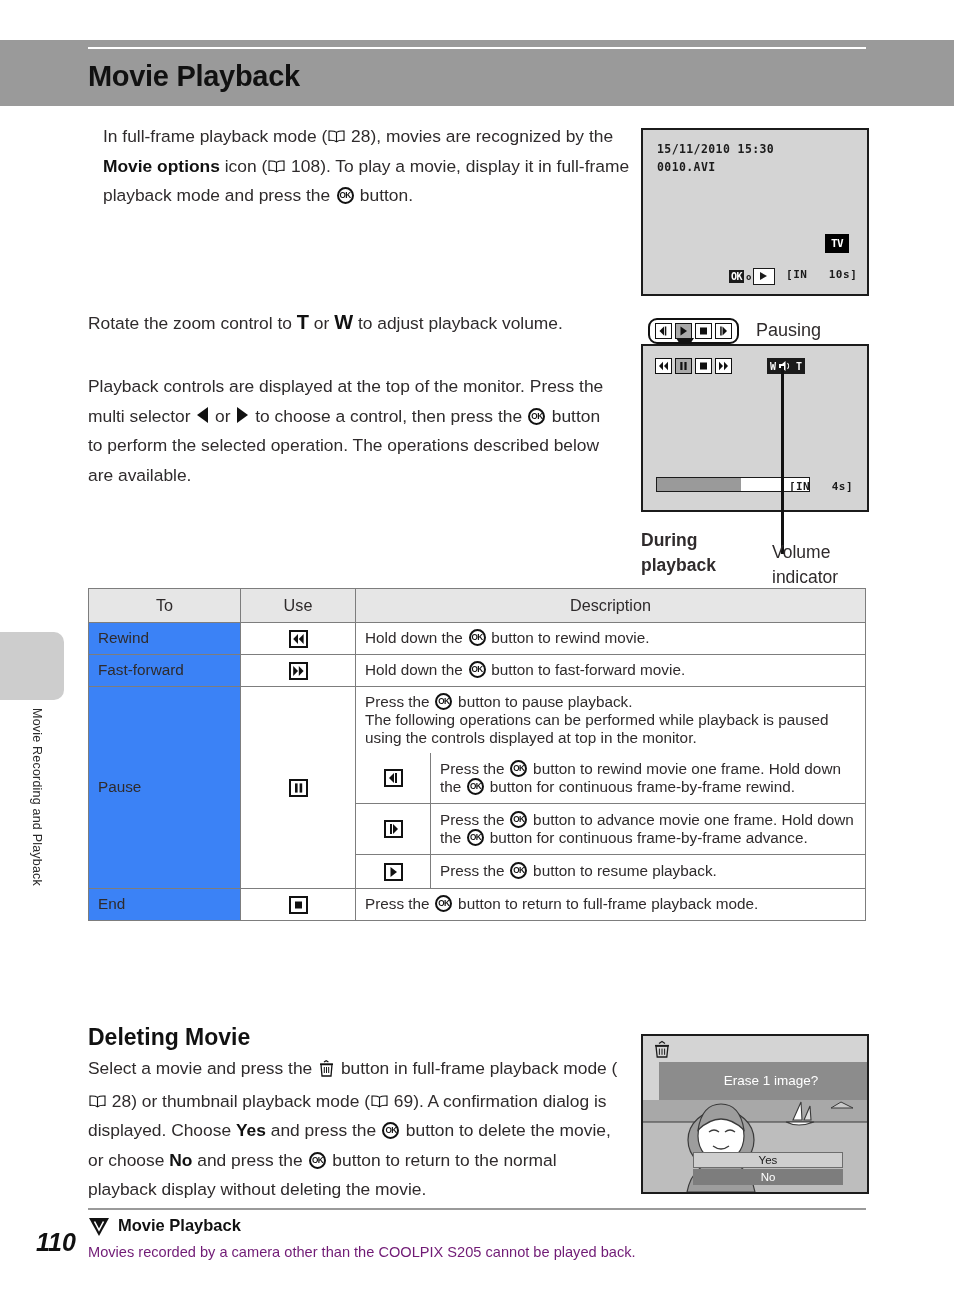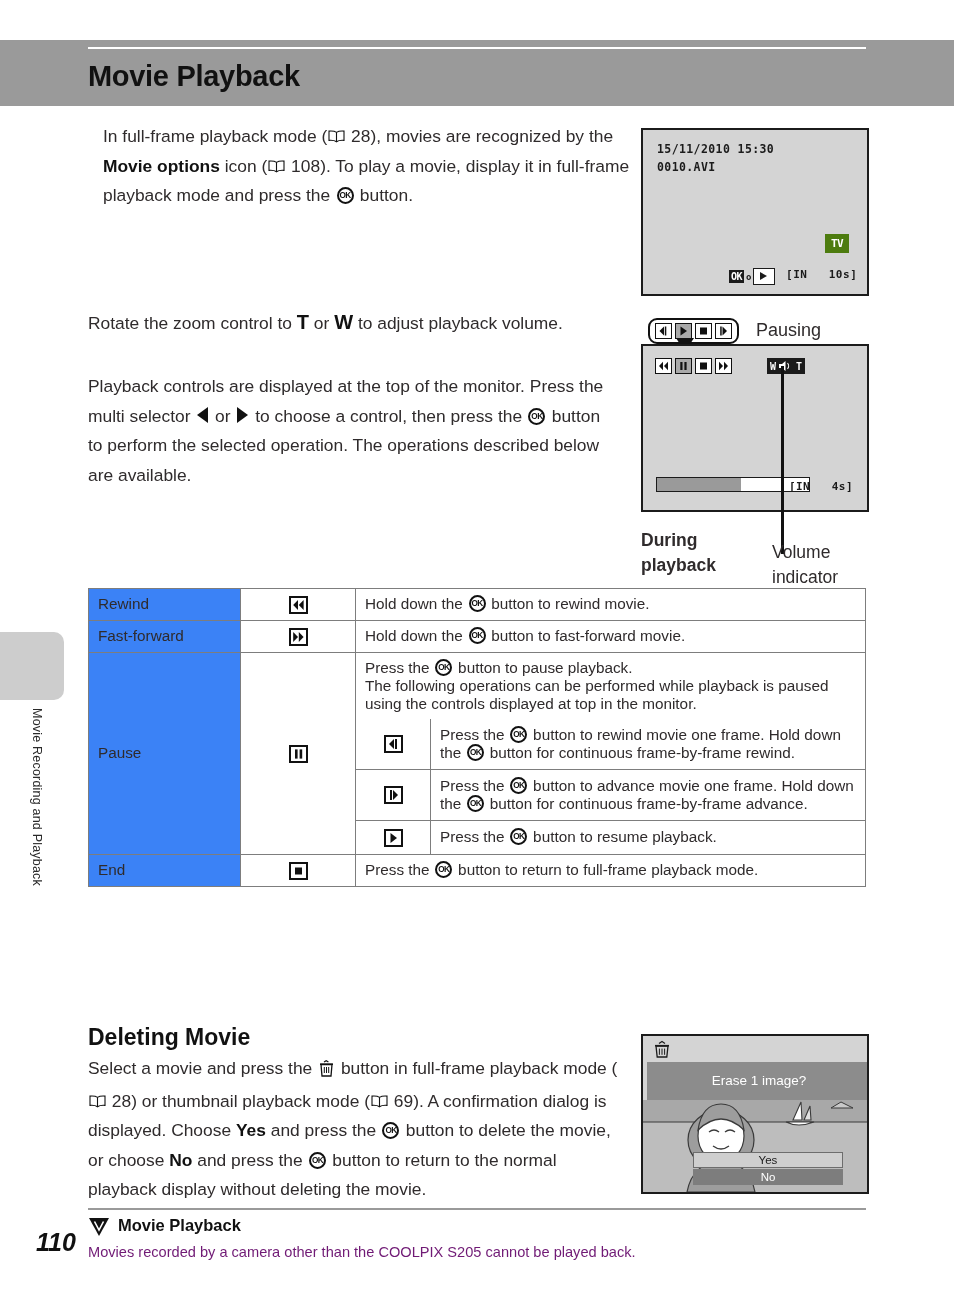--- a/index.html
+++ b/index.html
@@ -66,21 +66,21 @@
   .trash{display:inline-block;vertical-align:-3px;margin:0 2px;}
   
   .cam{
     position:absolute;background:#d4d4d4;border:2.4px solid #1b1b1b;
     box-sizing:border-box;
   }
   .mono{font-family:"DejaVu Sans Mono","Liberation Mono",monospace;}
   .cam1-dt{position:absolute;left:14px;top:12px;font-size:11.5px;color:#1b1b1b;font-weight:bold;letter-spacing:.4px;}
   .cam1-fn{position:absolute;left:14px;top:30px;font-size:11.5px;color:#1b1b1b;font-weight:bold;letter-spacing:.4px;}
   .tvicon{
-    position:absolute;right:18px;top:104px;width:24px;height:19px;background:#4d7c0f;
+    position:absolute;right:18px;top:104px;width:24px;height:19px;background:#000000;
     color:#fff;font-size:11px;font-weight:bold;text-align:center;line-height:19px;letter-spacing:-.5px;
   }
   .okplay{position:absolute;left:86px;top:138px;display:flex;align-items:center;gap:2px;}
   .okbadge{background:#1b1b1b;color:#fff;font-size:10px;font-weight:bold;padding:1px 2px;letter-spacing:-.5px;}
   .sepdot{font-size:9px;color:#1b1b1b;font-weight:bold;}
   .playbox{background:#ffffff;border:1.6px solid #1b1b1b;width:20px;height:15px;position:relative;}
   .playbox::after{content:"";position:absolute;left:6px;top:3px;border-top:4.5px solid transparent;border-bottom:4.5px solid transparent;border-left:7px solid #1b1b1b;}
   .cam1-time{position:absolute;left:143px;top:138px;font-size:11px;font-weight:bold;color:#1b1b1b;letter-spacing:.5px;}
   
   .callout{
@@ -138,21 +138,21 @@
     display:inline-block;width:19px;height:18px;border:2px solid #111;background:#fff;
     position:relative;box-sizing:border-box;vertical-align:middle;
   }
   
   .h2{
     position:absolute;left:88px;top:1024px;font-size:23px;font-weight:bold;color:#111;
   }
   
   .dlg{position:absolute;left:641px;top:1034px;width:228px;height:160px;border:2.4px solid #1b1b1b;box-sizing:border-box;overflow:hidden;background:#d4d4d4;}
   .dlg-top{position:absolute;left:0;top:0;width:100%;height:26px;background:#d4d4d4;}
-  .dlg-band{position:absolute;left:4px;top:26px;width:100%;height:38px;background:#8c8c8c;}
+  .dlg-band{position:absolute;left:16px;top:26px;width:100%;height:38px;background:#8c8c8c;}
   .dlg-band span{display:block;text-align:center;line-height:38px;color:#fff;font-size:13.5px;}
   .dlg-photo{position:absolute;left:0;top:64px;width:100%;height:92px;background:#bdbdbd;}
   .btn-yes{position:absolute;left:50px;top:116px;width:150px;height:16px;background:#cfcfcf;border:1.3px solid #6d6d6d;text-align:center;font-size:11.5px;line-height:15px;color:#1b1b1b;box-sizing:border-box;}
   .btn-no{position:absolute;left:50px;top:133px;width:150px;height:16px;background:#7d7d7d;text-align:center;font-size:11.5px;line-height:16px;color:#fff;}
   
   .note-rule{position:absolute;left:88px;top:1208px;width:778px;height:1.6px;background:#9a9a9a;}
   .note-title{position:absolute;left:118px;top:1216px;font-size:16.5px;font-weight:bold;color:#111;}
   .note-mark{position:absolute;left:88px;top:1217px;width:22px;height:20px;}
   .note-body{position:absolute;left:88px;top:1244px;font-size:14.6px;color:#701a75;width:700px;}
   .pgnum{position:absolute;left:36px;top:1228px;font-size:25px;font-style:italic;font-weight:bold;color:#111;}
@@ -269,20 +269,25 @@
   <div>During</div>
   <div>playback</div>
 </div>
 <div class="cap" style="left:772px;top:540px;">
   <div>Volume</div>
   <div>indicator</div>
 </div>
 
 <table class="tbl">
   <tbody>
+      <tr>
+    <th class="hdr c-to">To</th>
+    <th class="hdr c-use">Use</th>
+    <th class="hdr">Description</th>
+  </tr>
 
   <tr>
     <td class="shade c-to">Rewind</td>
     <td class="c-use">
       <span class="tico"><svg width="15" height="14" viewBox="0 0 15 14" style="position:absolute;left:0;top:0">
               <path d="M7 2 L2.2 7 L7 12 Z" fill="#111"></path>
               <path d="M12.6 2 L7.8 7 L12.6 12 Z" fill="#111"></path>
             </svg></span>
     </td>
     <td><span>Hold down the </span><span class="ok"></span><span> button to rewind movie.</span></td>

